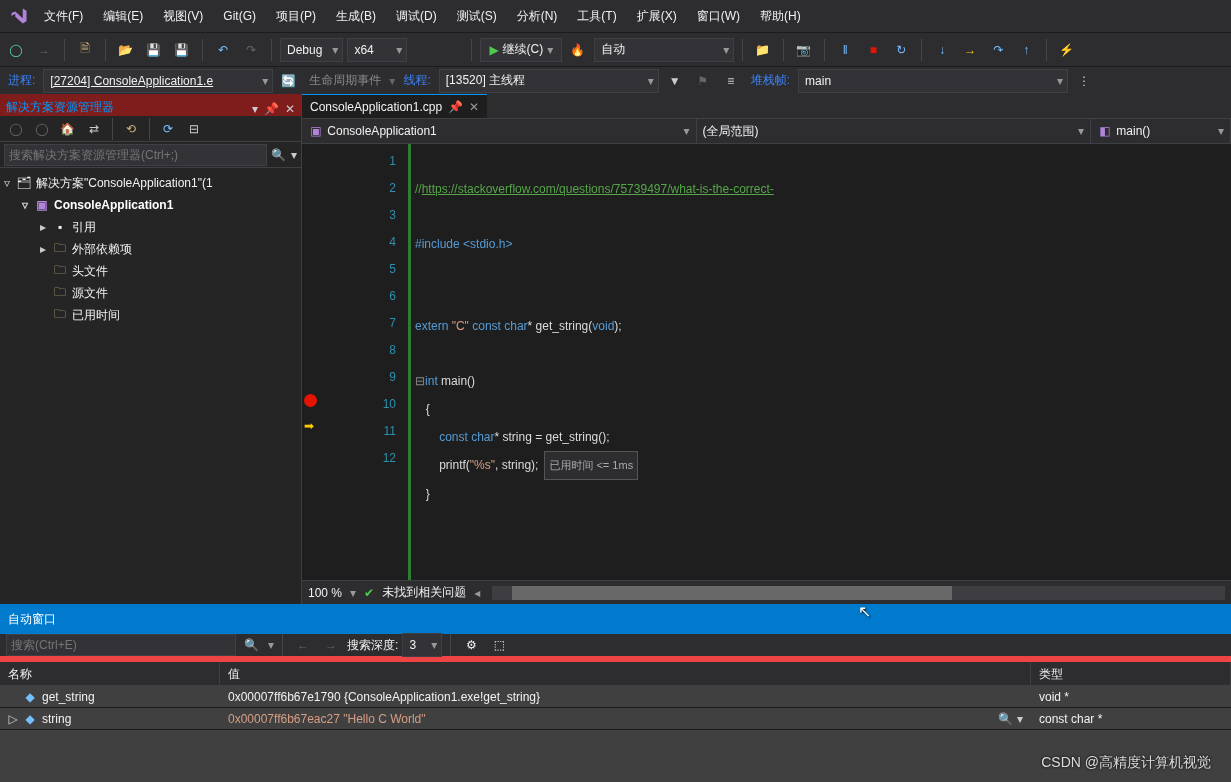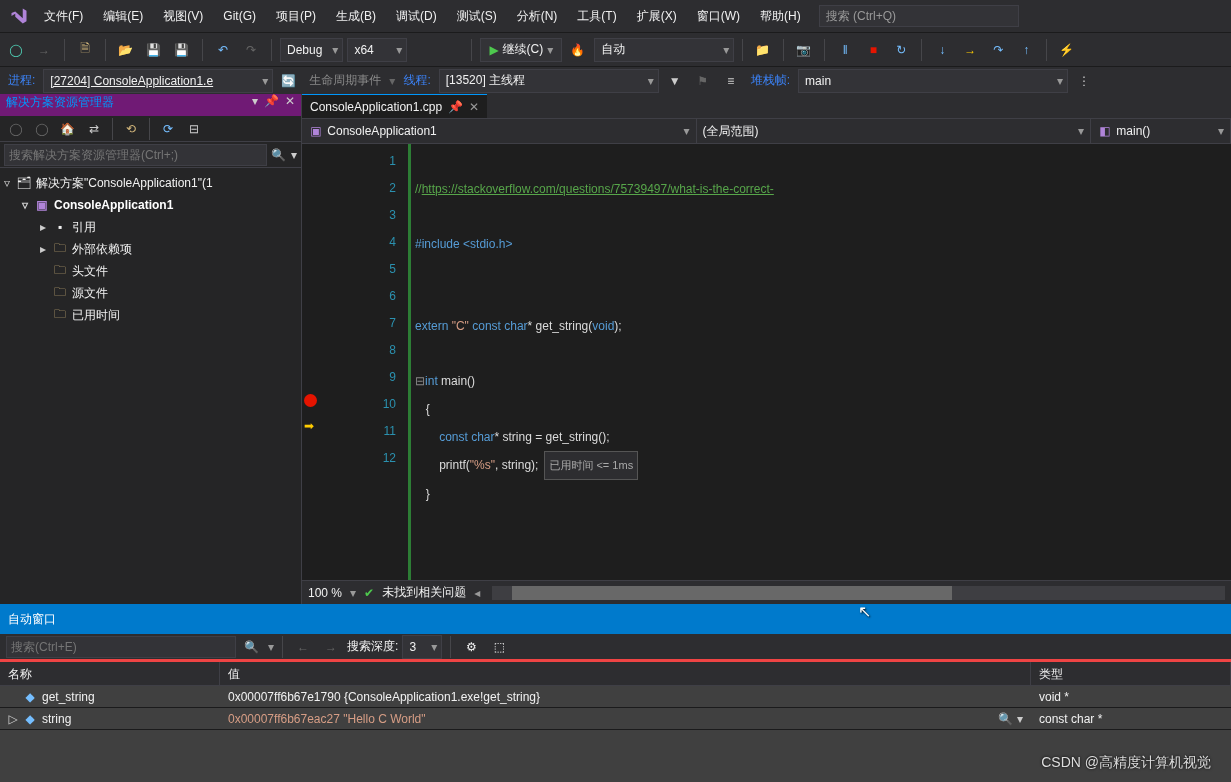--- a/index.html
+++ b/index.html
@@ -13,21 +13,21 @@
 .tb-btn { width: 24px; height: 24px; display: flex; align-items: center; justify-content: center; cursor: pointer; border: 1px solid transparent; }
 .tb-sep { width: 1px; height: 22px; background: #46464a; margin: 0 4px; }
 .tb-combo { background: #333337; border: 1px solid #3f3f46; height: 24px; padding: 0 20px 0 6px; display: flex; align-items: center; color: #f1f1f1; position: relative; min-width: 60px; }
 .tb-combo::after { content: "▾"; position: absolute; right: 4px; color: #999; }
 
 .debugbar { display: flex; align-items: center; height: 28px; background: #2d2d30; padding: 2px 4px; gap: 4px; border-top: 1px solid #1b1b1c; }
 .debugbar .lbl { color: #3b82f6; padding: 0 4px; }
 
 .main-area { display: flex; height: 510px; }
 .sidebar { width: 301px; background: #252526; display: flex; flex-direction: column; }
-.panel-header { display: flex; align-items: flex-start; height: 22px; padding: 0 6px; background: #701a75; }
+.panel-header { display: flex; align-items: flex-end; height: 22px; padding: 0 6px; background: #7f1d1d; }
 .panel-header .title { flex: 1; color: #0097fb; }
 .sidebar-toolbar { display: flex; align-items: center; height: 26px; padding: 0 4px; gap: 2px; border-bottom: 1px solid #3f3f46;}
 .sidebar-search { display: flex; align-items: center; height: 26px; padding: 2px 4px; border-bottom: 1px solid #3f3f46;}
 .sidebar-search input { flex: 1; background: #333337; border: 1px solid #3f3f46; height: 22px; color: #999; padding: 0 4px; }
 .tree { padding: 4px 2px; }
 .tree-node { display: flex; align-items: center; height: 22px; gap: 4px; cursor: pointer; }
 .tree-node.bold { font-weight: bold; color: #fff; }
 .idt0 { padding-left: 18px; } .idt1 { padding-left: 36px;}
 .exp { width:10px; text-align:center; color:#ccc; }
 .ic { width:16px; height:16px; display:inline-flex; align-items:center; justify-content:center;}
@@ -48,21 +48,21 @@
 .code { flex:1; font-family: Consolas, "Courier New", monospace; font-size: 18px; line-height: 27px; white-space: pre; padding-top:4px; padding-left: 4px; border-left: 3px solid #2d7d35;}
 .c-comment { color: #57a64a; } .c-underlink {text-decoration: underline;}
 .c-keyword { color: #569cd6; } .c-plain { color: #dcdcdc;} .c-str2 {color:#d69d85;}
 .perf-tip { display:inline-block; font-size:11px; font-family:sans-serif; color:#aaa; border:1px solid #555; padding:0 4px; margin-left:6px; background:#2d2d30;}
 .editor-statusbar { display: flex; align-items: center; height: 24px; background: #2d2d30; border-top: 1px solid #3f3f46; padding: 0 6px; gap:8px;}
 .scroll-hor { flex:1; height:14px; background:#3e3e42; position:relative; margin-left:4px;}
 .scroll-hor .thumb { position:absolute; left:20px; width:60%; height:100%; background:#686868;}
 
 .autos-panel { height: 180px; display:flex; flex-direction:column;}
 .autos-title { background: #007acc; color:#fff; height:30px; display:flex; align-items:center; padding:0 8px;}
-.autos-tools { display:flex; align-items:center; height:28px; background:#2d2d30; border-bottom:3px solid #ef4444; padding:0 6px; gap:4px;}
+.autos-tools { display:flex; align-items:center; height:28px; background:#2d2d30; border-bottom:6px solid #ef4444; padding:0 6px; gap:4px;}
 .autos-tools input { background:#333337; border:1px solid #3f3f46; height:22px; color:#999; padding:0 4px; width:230px;}
 .grid { flex:1; background:#404040;}
 .grid-head { display:flex; height:24px; background:#2d2d30; border-bottom:1px solid #3f3f46;}
 .grid-head div { padding:4px 8px; border-right:1px solid #3f3f46;}
 .col-name {width:220px;} .col-val {flex:1;} .col-type {width:200px;}
 .grid-row { display:flex; height:22px; border-bottom:1px solid #1b1b1c; align-items:center;}
 .grid-row div {padding:2px 8px; overflow:hidden; white-space:nowrap;}
 .grid-row .col-name {display:flex; align-items:center; gap:4px;}
 .val-red { color:#d69d85;}
 .watermark { position:fixed; bottom:10px; right:20px; color:#ddd; font-size:14px; text-shadow:0 0 3px #000;}
@@ -86,21 +86,20 @@
   <div class="menu-item">Git(G)</div>
   <div class="menu-item">项目(P)</div>
   <div class="menu-item">生成(B)</div>
   <div class="menu-item">调试(D)</div>
   <div class="menu-item">测试(S)</div>
   <div class="menu-item">分析(N)</div>
   <div class="menu-item">工具(T)</div>
   <div class="menu-item">扩展(X)</div>
   <div class="menu-item">窗口(W)</div>
   <div class="menu-item">帮助(H)</div>
-  <div class="search-box">搜索 (Ctrl+Q)</div>
 </div>
 
 <div class="toolbar">
   <div class="tb-btn" style="color:#4ec9b0;">◯</div>
   <div class="tb-btn" style="color:#666;">→</div>
   <div class="tb-sep"></div>
   <div class="tb-btn" style="color:#d7ba7d;">🗎</div>
   <div class="tb-sep"></div>
   <div class="tb-btn" style="color:#d7ba7d;">📂</div>
   <div class="tb-btn" style="color:#75beff;">💾</div>

